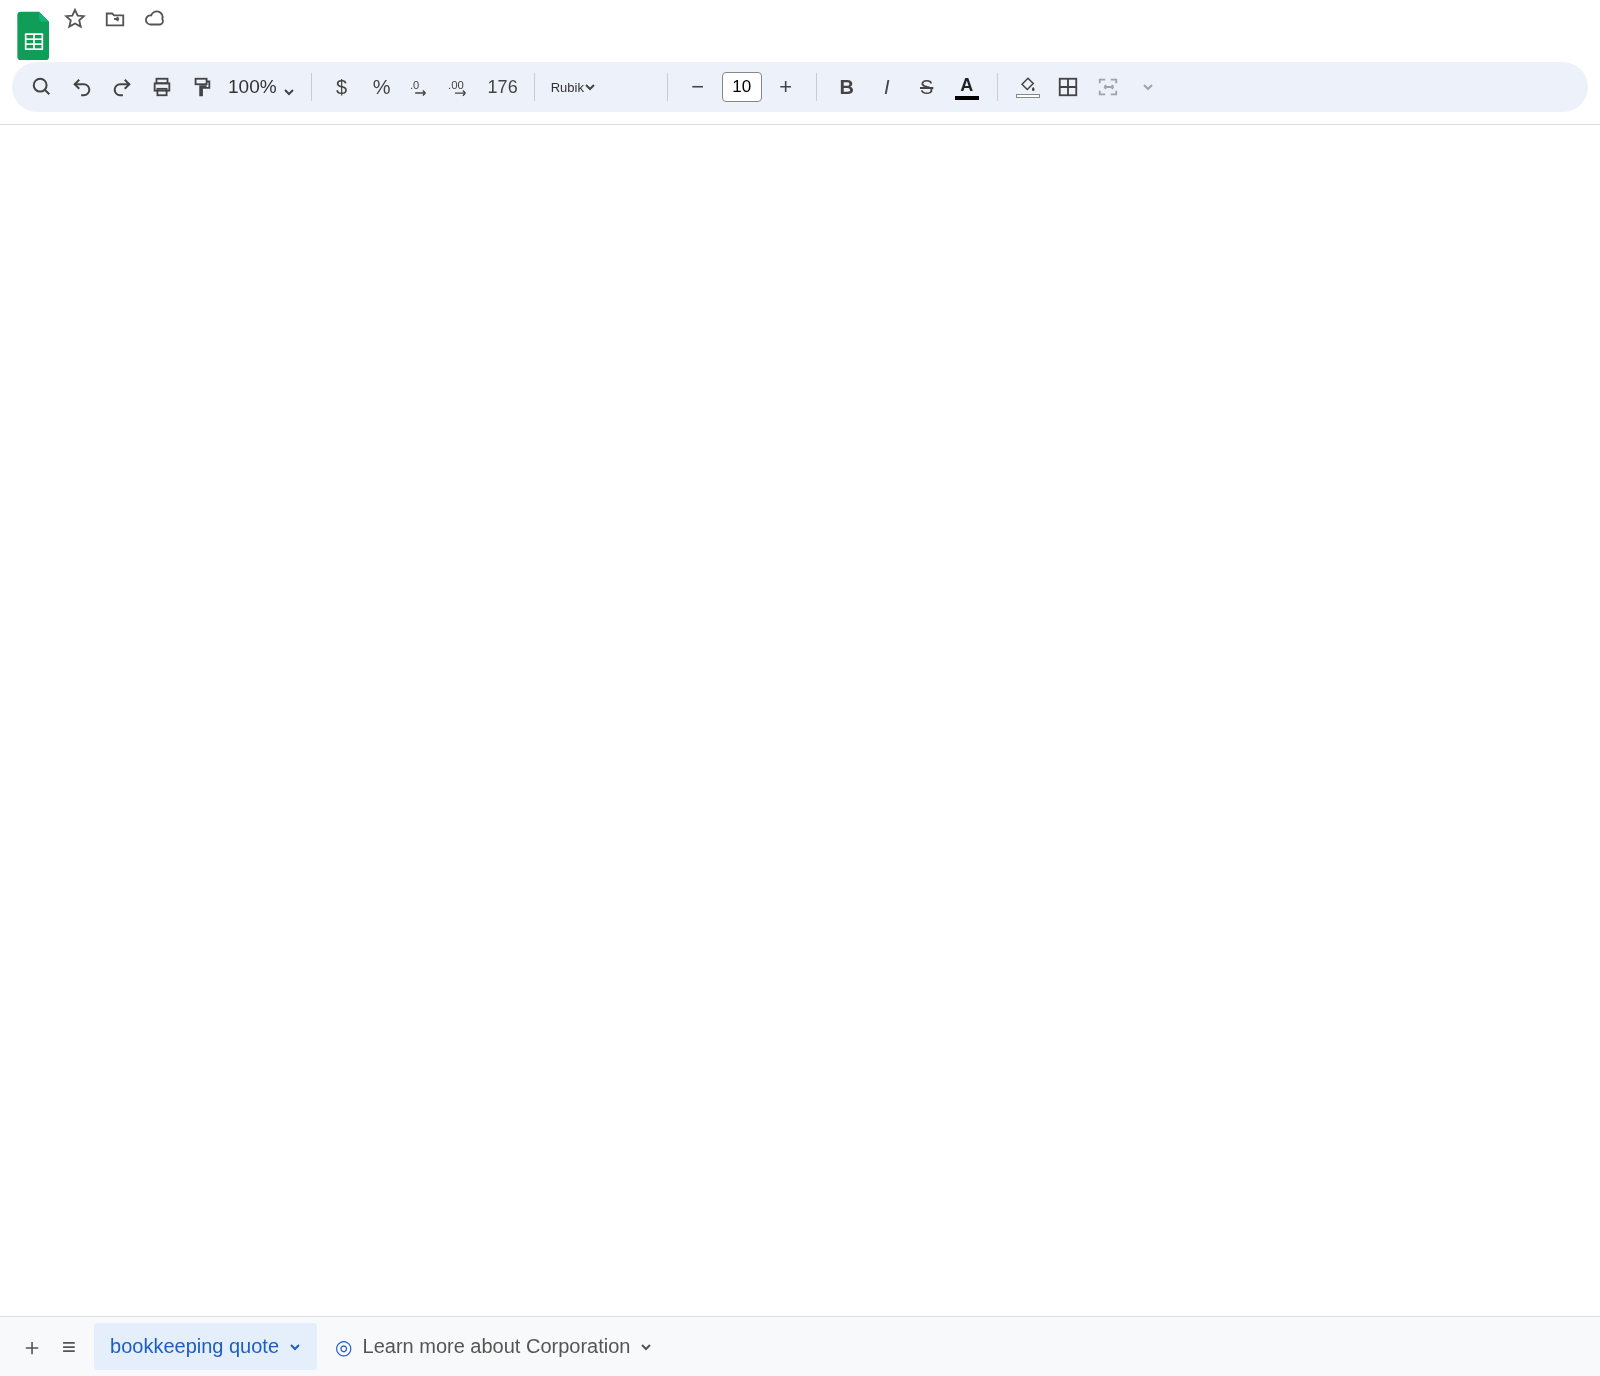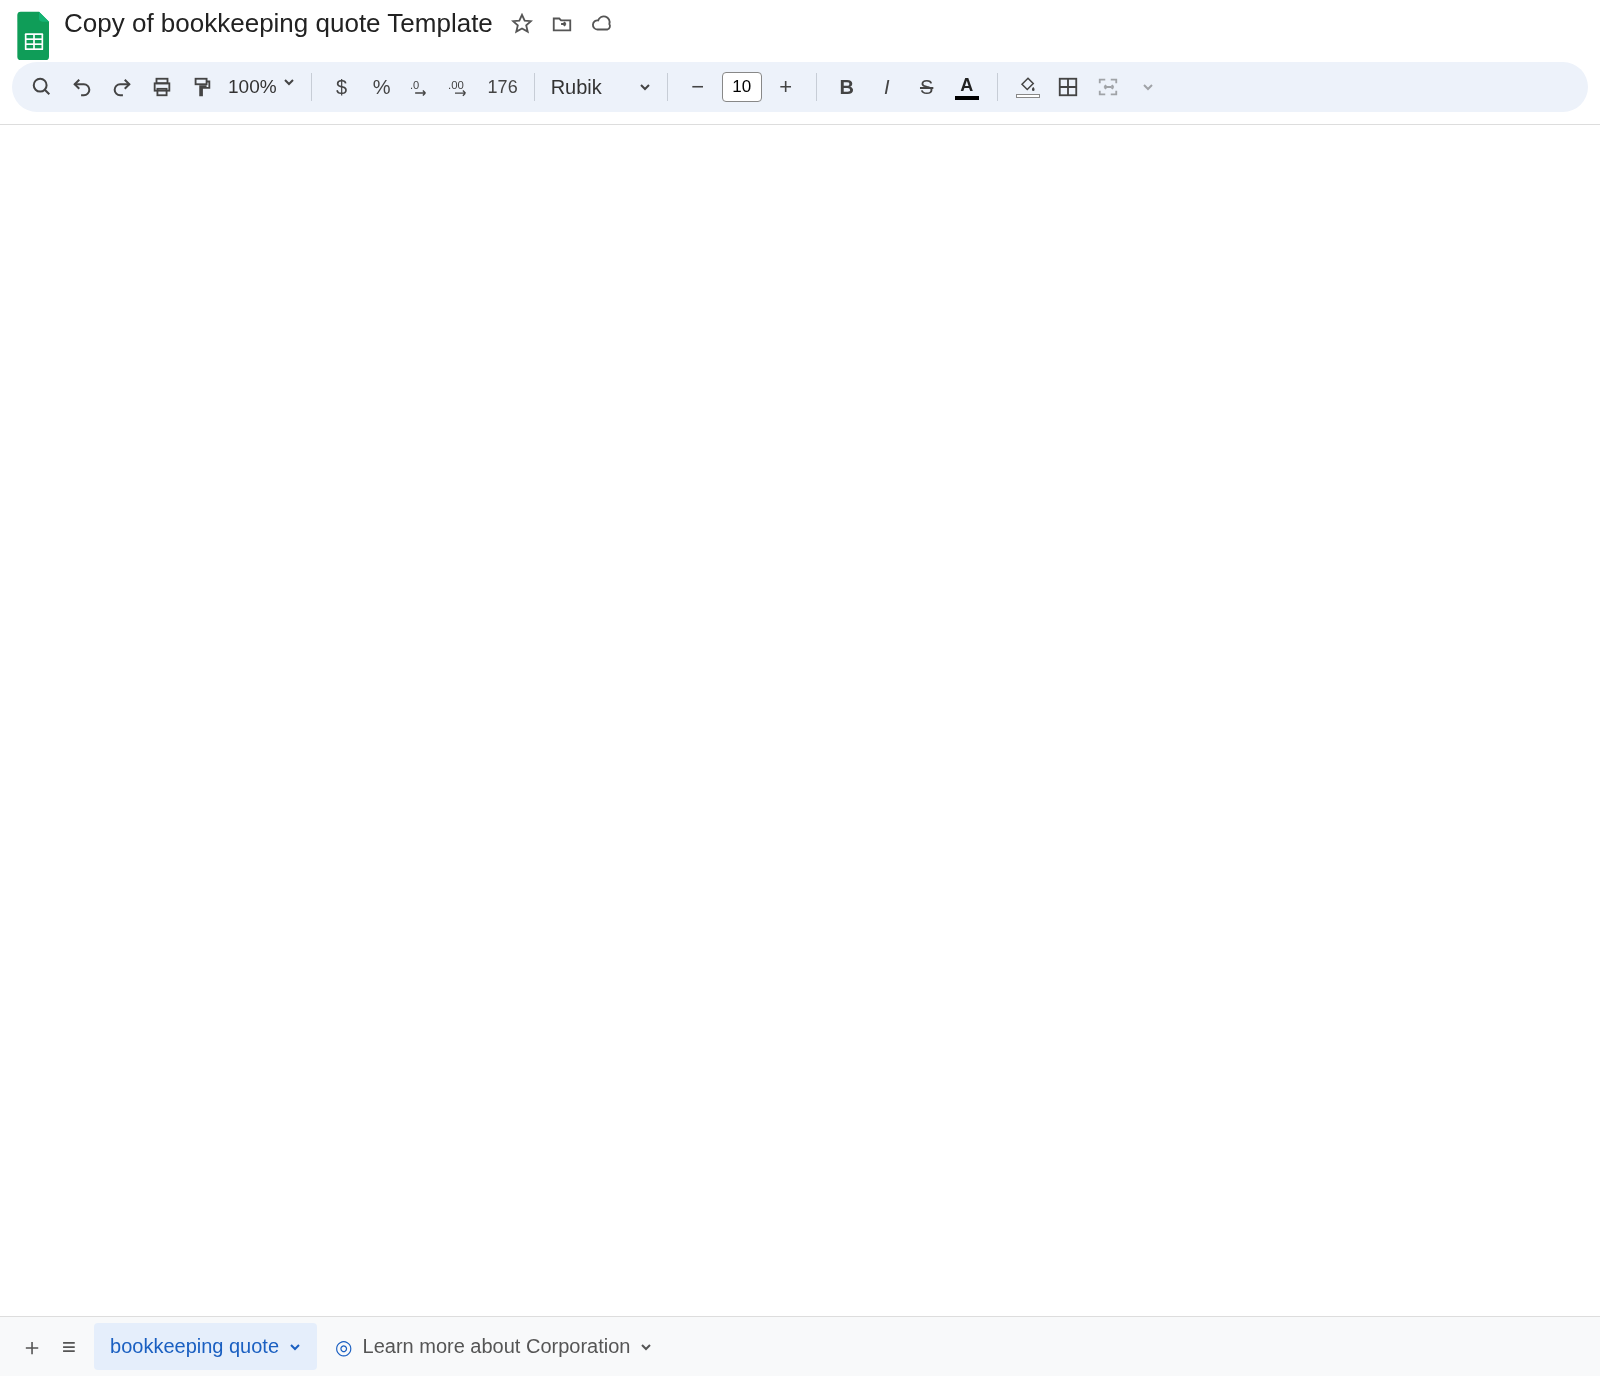--- a/index.html
+++ b/index.html
@@ -14,22 +14,22 @@
   .doctitle { font-size: 26px; color:#222; }
   .title-icon { color:#555; width:22px; height:22px; }
   .menus { display:flex; gap: 22px; padding: 6px 0 10px 2px; font-size:20px; color:#222; }
   .menu-item { cursor:pointer; }
 
   
   .toolbar-wrap { padding: 0 12px; }
   .toolbar { background:#edf2fa; border-radius: 40px; display:flex; align-items:center; padding: 10px 16px; gap:12px; }
   .tb-btn { color:#444; display:flex; align-items:center; justify-content:center; min-width:28px; height:28px; cursor:pointer; }
   .tb-sep { width:1px; height:28px; background:#c7cdd6; margin:0 4px; }
-  .zoom-box { display:flex; align-items:flex-start; gap:6px; font-size:19px; color:#333; }
-  .font-name-box { display:flex; align-items:center; font-size:20px; color:#333; min-width:100px; justify-content:space-between; }
+  .zoom-box { display:flex; align-items:flex-end; gap:6px; font-size:19px; color:#333; }
+  .font-name-box { display:flex; align-items:center; font-size:13px; color:#333; min-width:100px; }
   .font-size-box { display:flex; align-items:center; gap:10px; }
   .font-size-input { border:1px solid #888; background:#fff; width:40px; height:30px; text-align:center; font-size:17px; border-radius:4px; }
   .text-color { position:relative; display:flex; flex-direction:column; align-items:center; }
   .text-color .letter { font-size:18px; font-weight:600; color:#222; }
   .text-color .bar { width:24px; height:4px; background:#000; }
   .fill-color .bar { width:24px; height:4px; background:#fff; border:1px solid #888; }
 
   
   .sheet-area { display:flex; height: calc(100% - 250px); border-top:1px solid #ddd; margin-top:12px; }
   .corner { width:60px; height:30px; border-right:1px solid #ddd; border-bottom:1px solid #ddd; background:#fff; }
@@ -79,21 +79,20 @@
         <rect x="13" y="30" width="8" height="4" fill="#0f9d58"></rect>
         <rect x="23" y="30" width="8" height="4" fill="#0f9d58"></rect>
         <rect x="13" y="36" width="8" height="4" fill="#0f9d58"></rect>
         <rect x="23" y="36" width="8" height="4" fill="#0f9d58"></rect>
         <rect x="13" y="42" width="8" height="4" fill="#0f9d58"></rect>
         <rect x="23" y="42" width="8" height="4" fill="#0f9d58"></rect>
       </svg>
   </div>
   <div class="title-col">
     <div class="doctitle-row">
-      <span class="doctitle">Copy of bookkeeping quote Template</span>
       <svg class="title-icon" viewBox="0 0 24 24" fill="none" stroke="#555" stroke-width="2">
           <path d="M12 2l2.9 6.3 6.9.6-5.2 4.6 1.6 6.8L12 16.9 5.8 20.3l1.6-6.8L2.2 8.9l6.9-.6z"></path>
         </svg>
       <svg class="title-icon" viewBox="0 0 24 24" fill="none" stroke="#555" stroke-width="2">
           <path d="M3 6h6l2 2h10v11H3z"></path>
           <path d="M11 12h5m0 0l-2-2m2 2l-2 2"></path>
         </svg>
       <svg class="title-icon" viewBox="0 0 24 24" fill="none" stroke="#555" stroke-width="2">
           <path d="M7 18a5 5 0 1 1 .8-9.95A6 6 0 0 1 20 12a4 4 0 0 1-2 6H7z"></path>
         </svg>

